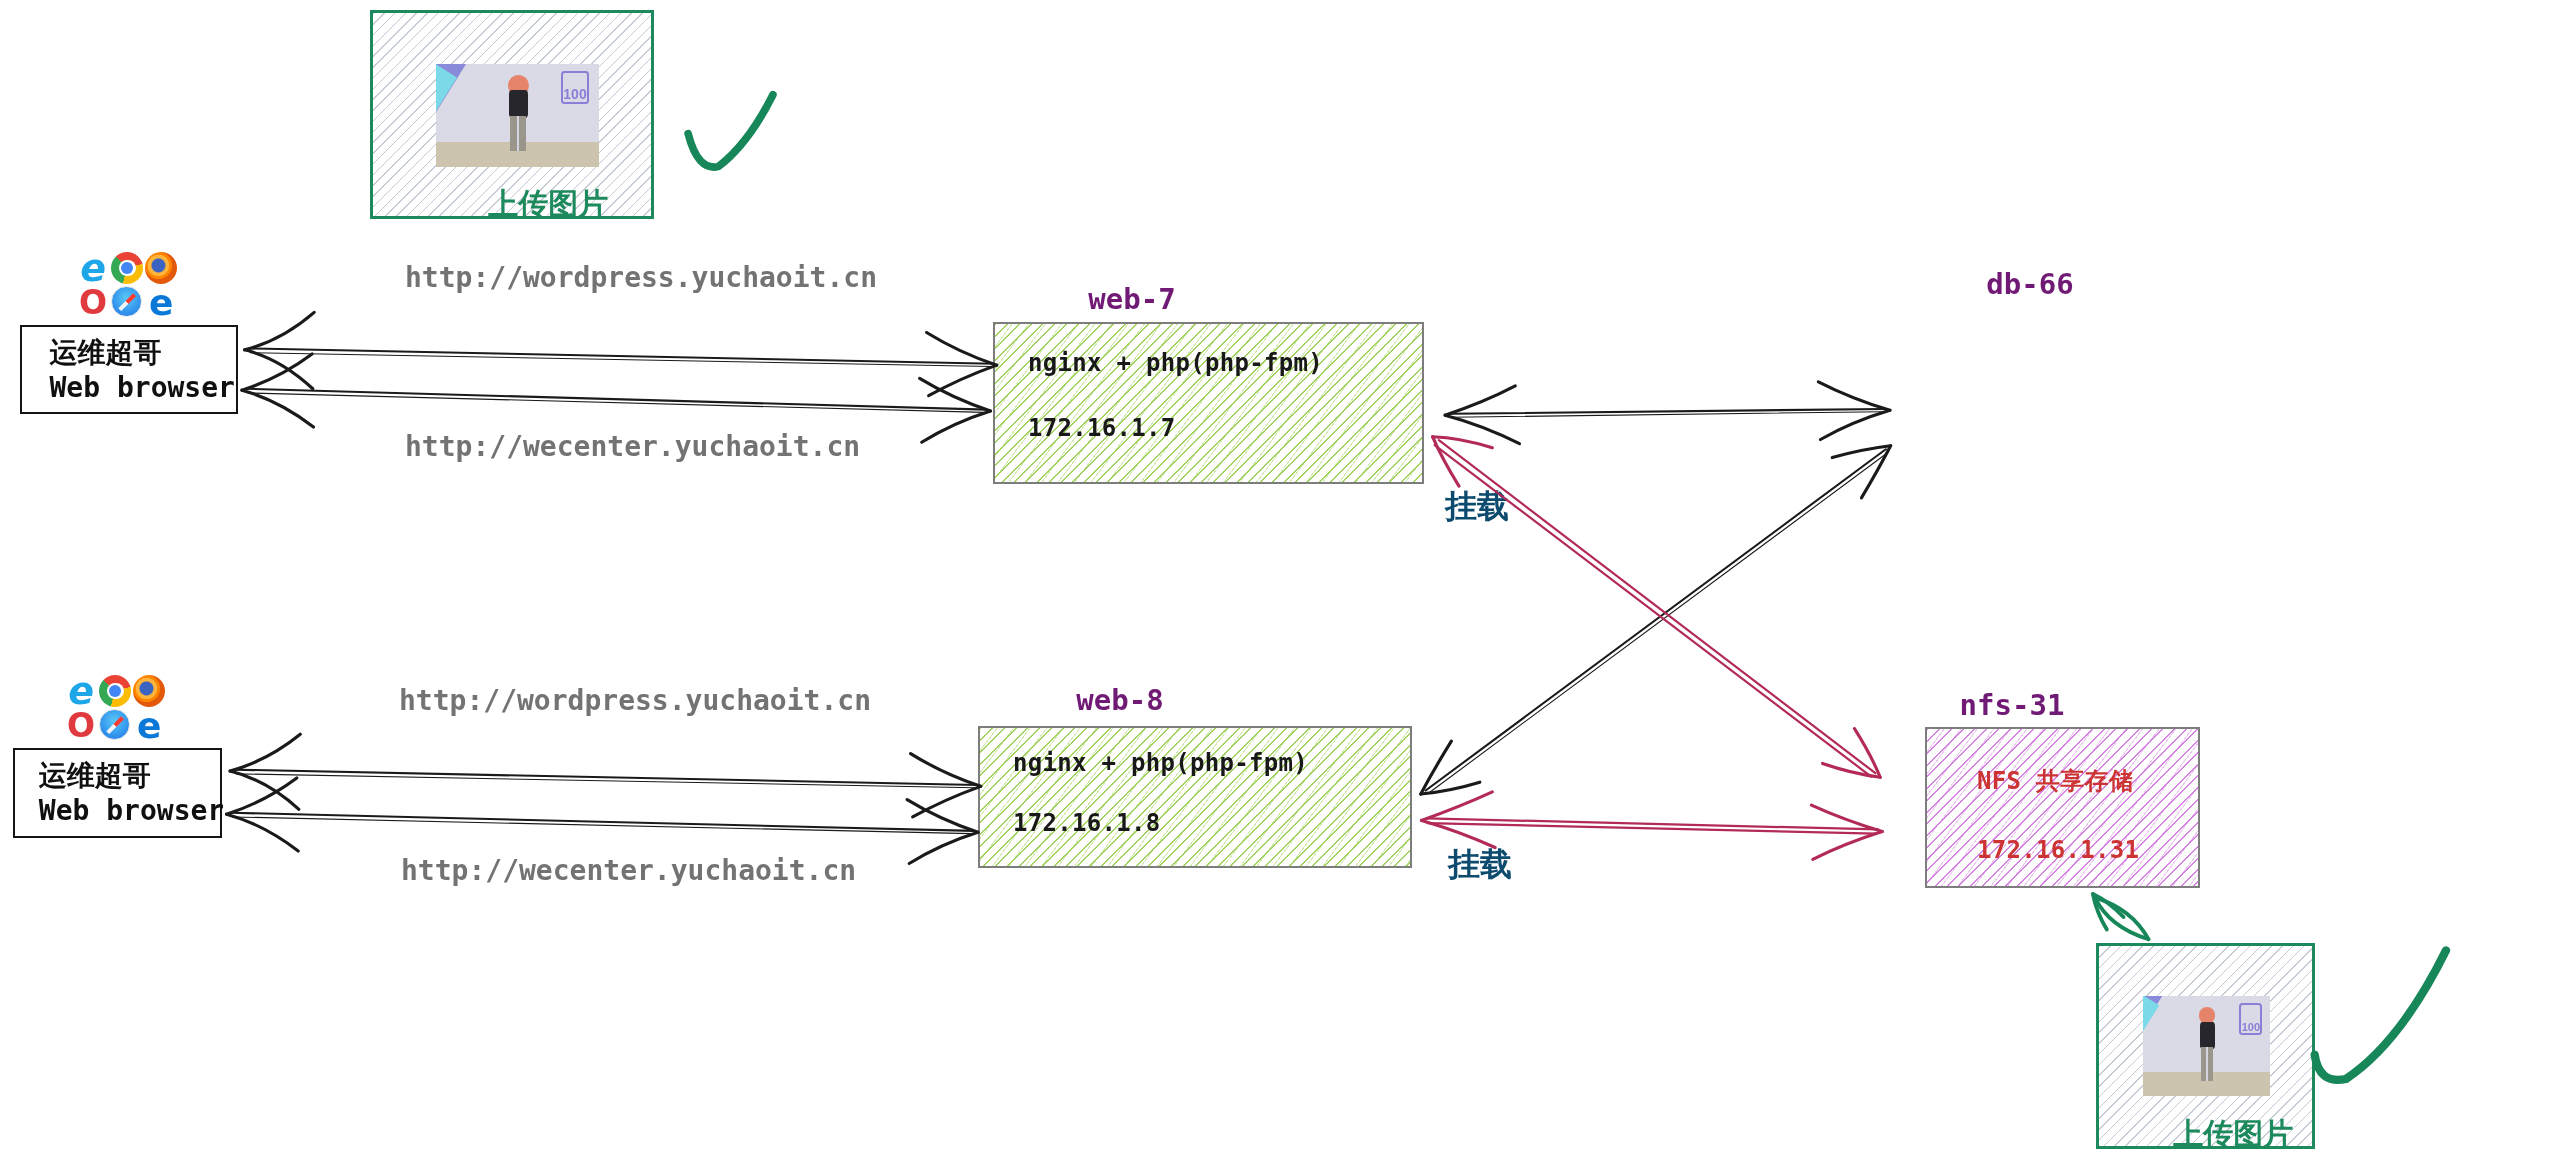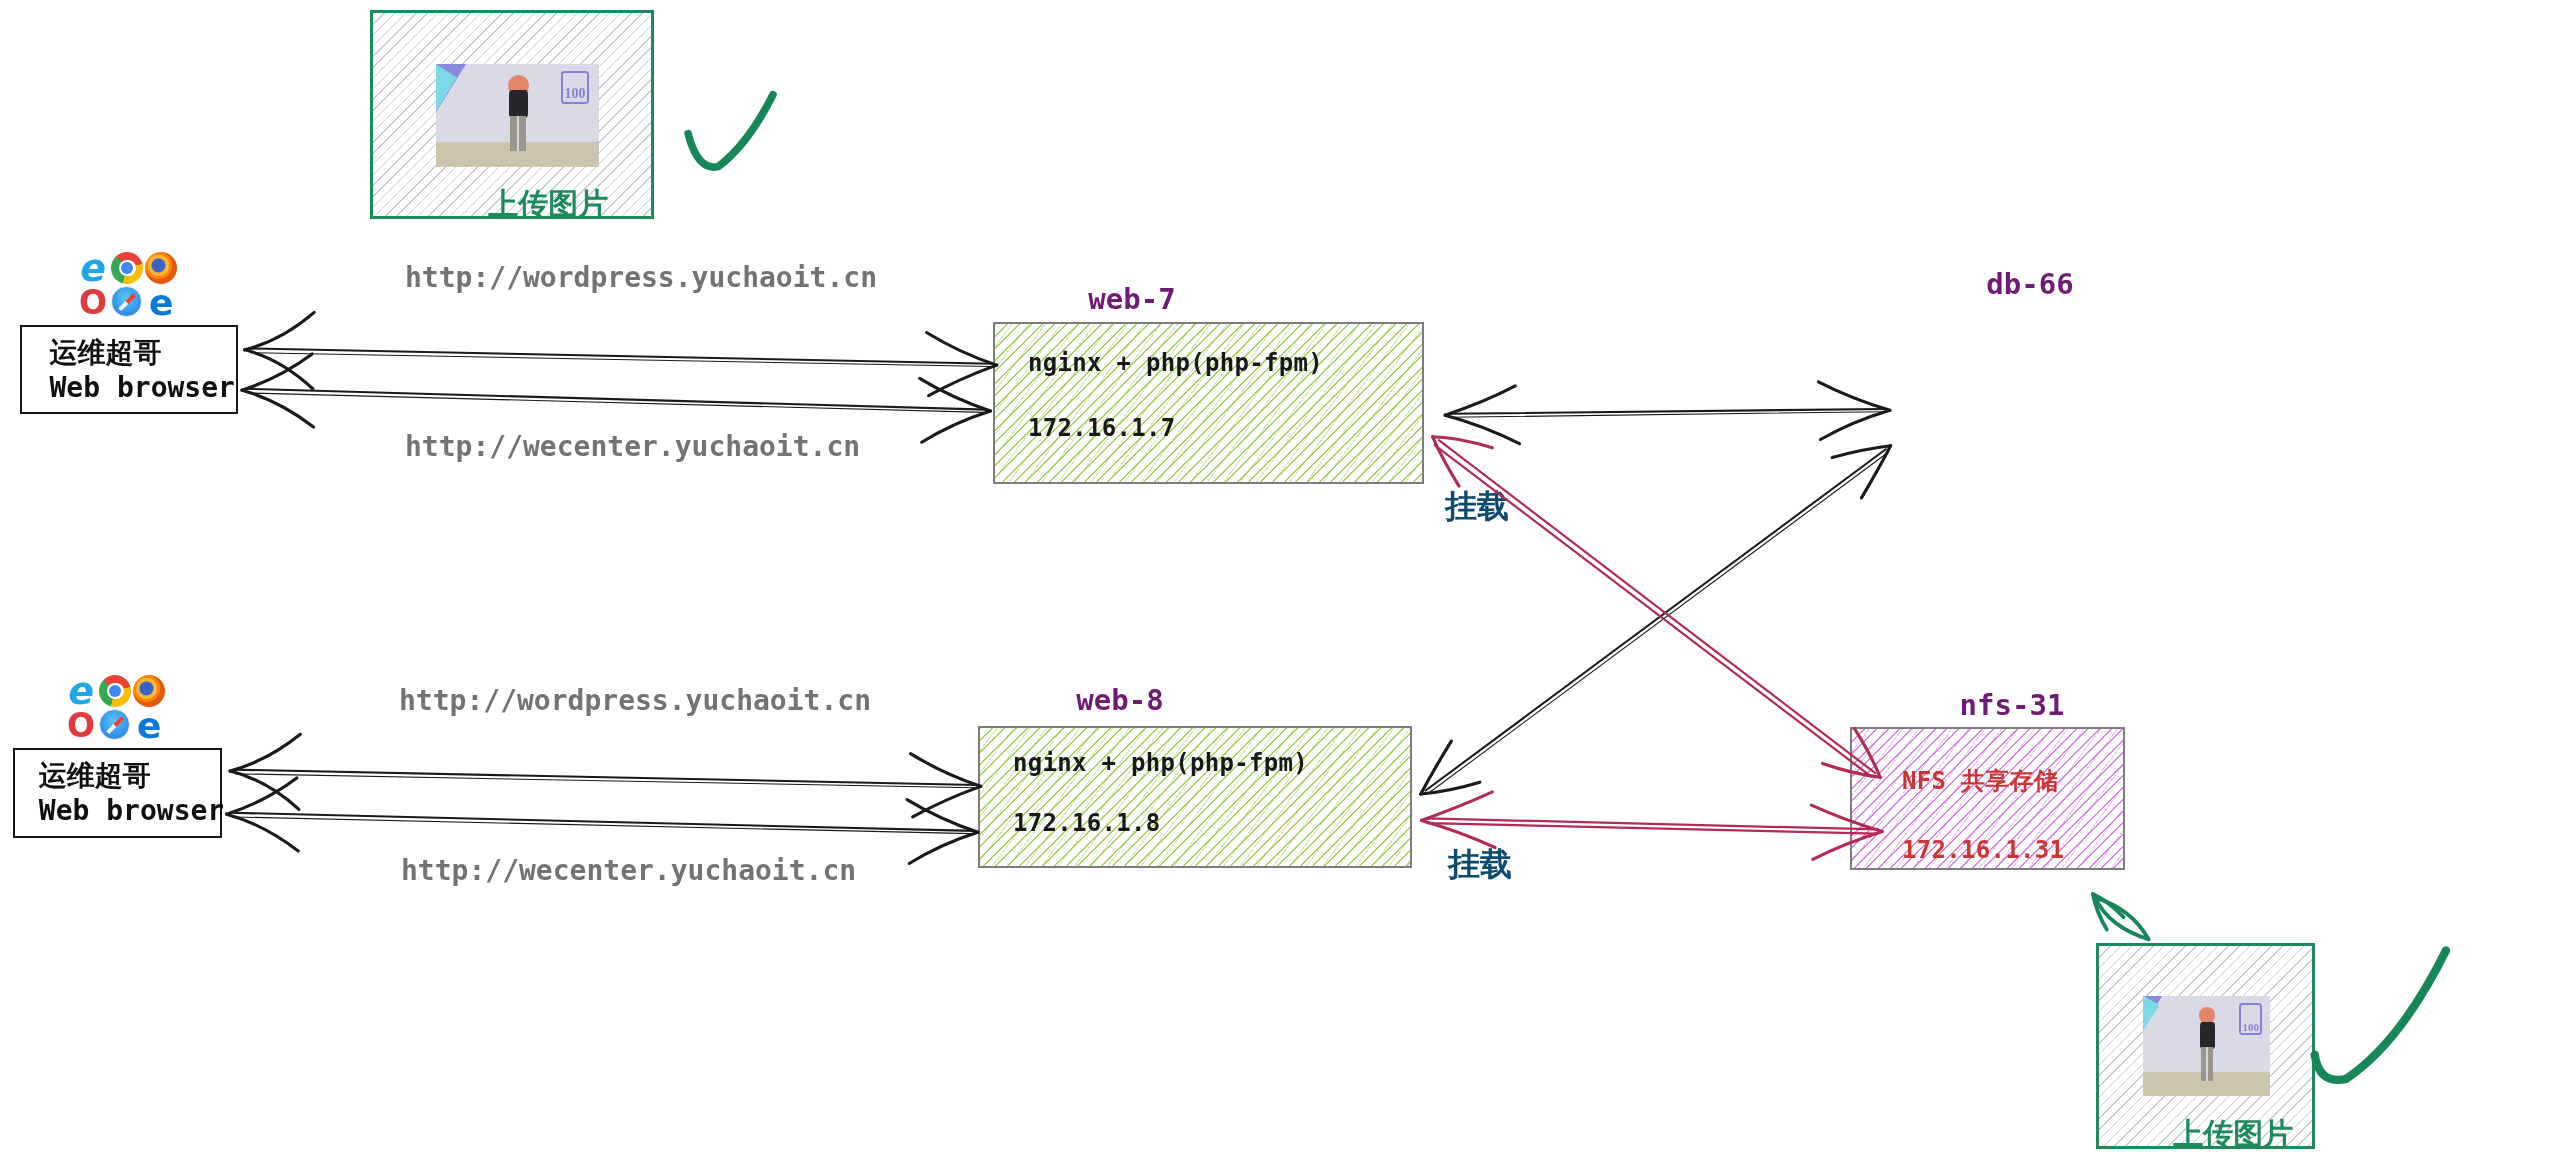--- a/index.html
+++ b/index.html
@@ -50,21 +50,21 @@
                 white-space:nowrap;font-family:"DejaVu Sans",sans-serif;}
   .photo{position:absolute;overflow:hidden;background:linear-gradient(180deg,#dadae6 0 76%,#cdc4b0 76% 100%);}
   .band-purple{position:absolute;left:4%;top:-30%;width:22%;height:120%;background:#8a8ada;transform:rotate(32deg);transform-origin:top left;}
   .band-teal{position:absolute;left:-4%;top:-4%;width:20%;height:130%;background:#7cd9e8;transform:rotate(32deg);transform-origin:top left;}
   .person-head{position:absolute;left:44%;top:11%;width:13%;aspect-ratio:1/1;border-radius:50%;background:#e5836b;}
   .person-body{position:absolute;left:44.5%;top:26%;width:12%;height:27%;background:#26262c;border-radius:16%;}
   .person-legs{position:absolute;left:45.5%;top:51%;width:10%;height:34%;
                background:linear-gradient(90deg,#9b968c 0 44%,#d4d4de 44% 56%,#9b968c 56%);}
   .badge{position:absolute;right:6%;top:7%;width:15%;height:28%;border:2.1px solid #8a7fd6;border-radius:3.5px;
          color:#8a7fd6;font-size:14px;font-weight:bold;display:flex;align-items:flex-end;justify-content:center;
-         font-family:Liberation Serif, serif;}
+         font-family:Liberation Sans, sans-serif;}
   .badge.small{font-size:11px;}
   
   #arrows{position:absolute;left:0;top:0;z-index:5;pointer-events:none;}
   .ln {stroke:#1a1a1a;stroke-width:3;fill:none;stroke-linecap:round;}
   .ln2{stroke:#1a1a1a;stroke-width:1.6;fill:none;stroke-linecap:round;}
   .wg {stroke:#1a1a1a;stroke-width:4.5;fill:none;stroke-linecap:round;}
   .lnc{stroke:#b22a55;stroke-width:3.2;fill:none;stroke-linecap:round;}
   .wgc{stroke:#b22a55;stroke-width:4.5;fill:none;stroke-linecap:round;}
   .lng{stroke:#17875a;stroke-width:5.5;fill:none;stroke-linecap:round;}
   .chk{stroke:#17875a;fill:none;stroke-linecap:round;}
@@ -137,21 +137,21 @@
   <div class="url" style="left:399px;top:684px">http://wordpress.yuchaoit.cn</div>
   <div class="url" style="left:401px;top:854px">http://wecenter.yuchaoit.cn</div>
 
   <div class="title" style="left:1120px;top:683px">web-8</div>
   <div class="box hatch-green" style="left:978px;top:726px;width:434px;height:142px">
     <div class="srv-line" style="left:33px;top:21px">nginx + php(php-fpm)</div>
     <div class="srv-line" style="left:33px;top:81px">172.16.1.8</div>
   </div>
 
   <div class="title" style="left:2012px;top:688px">nfs-31</div>
-  <div class="box hatch-violet" style="left:1850px;top:727px;width:275px;height:143px">
+  <div class="box hatch-violet" style="left:1925px;top:727px;width:275px;height:161px">
     <div class="srv-line red" style="left:50px;top:36px">NFS 共享存储</div>
     <div class="srv-line red" style="left:50px;top:107px">172.16.1.31</div>
   </div>
 
   <div class="upload-box hatch-gray" style="left:2096px;top:943px;width:219px;height:206px">
     <div class="photo" style="left:44px;top:50px;width:127px;height:100px">
       <div class="band-purple"></div>
       <div class="band-teal"></div>
       <div class="person-head"></div>
       <div class="person-body"></div>

